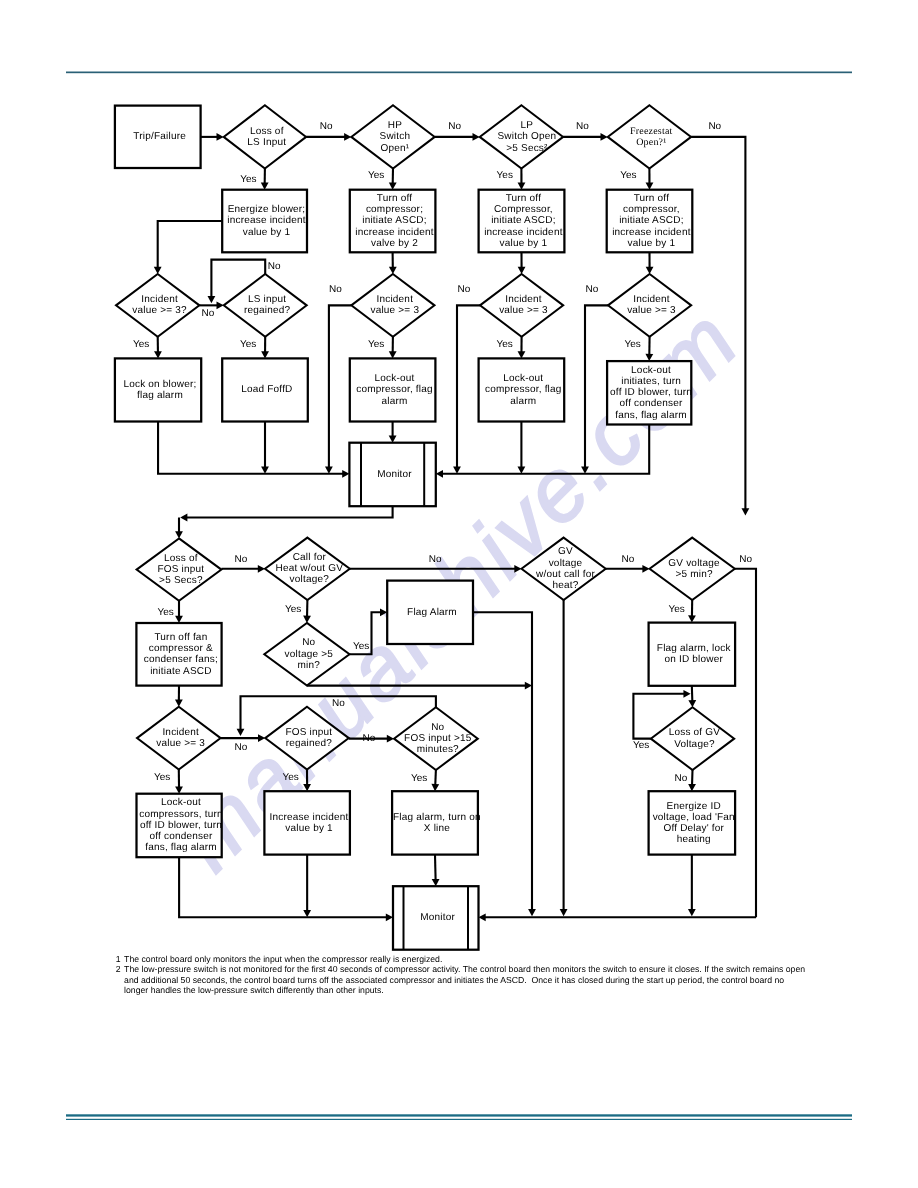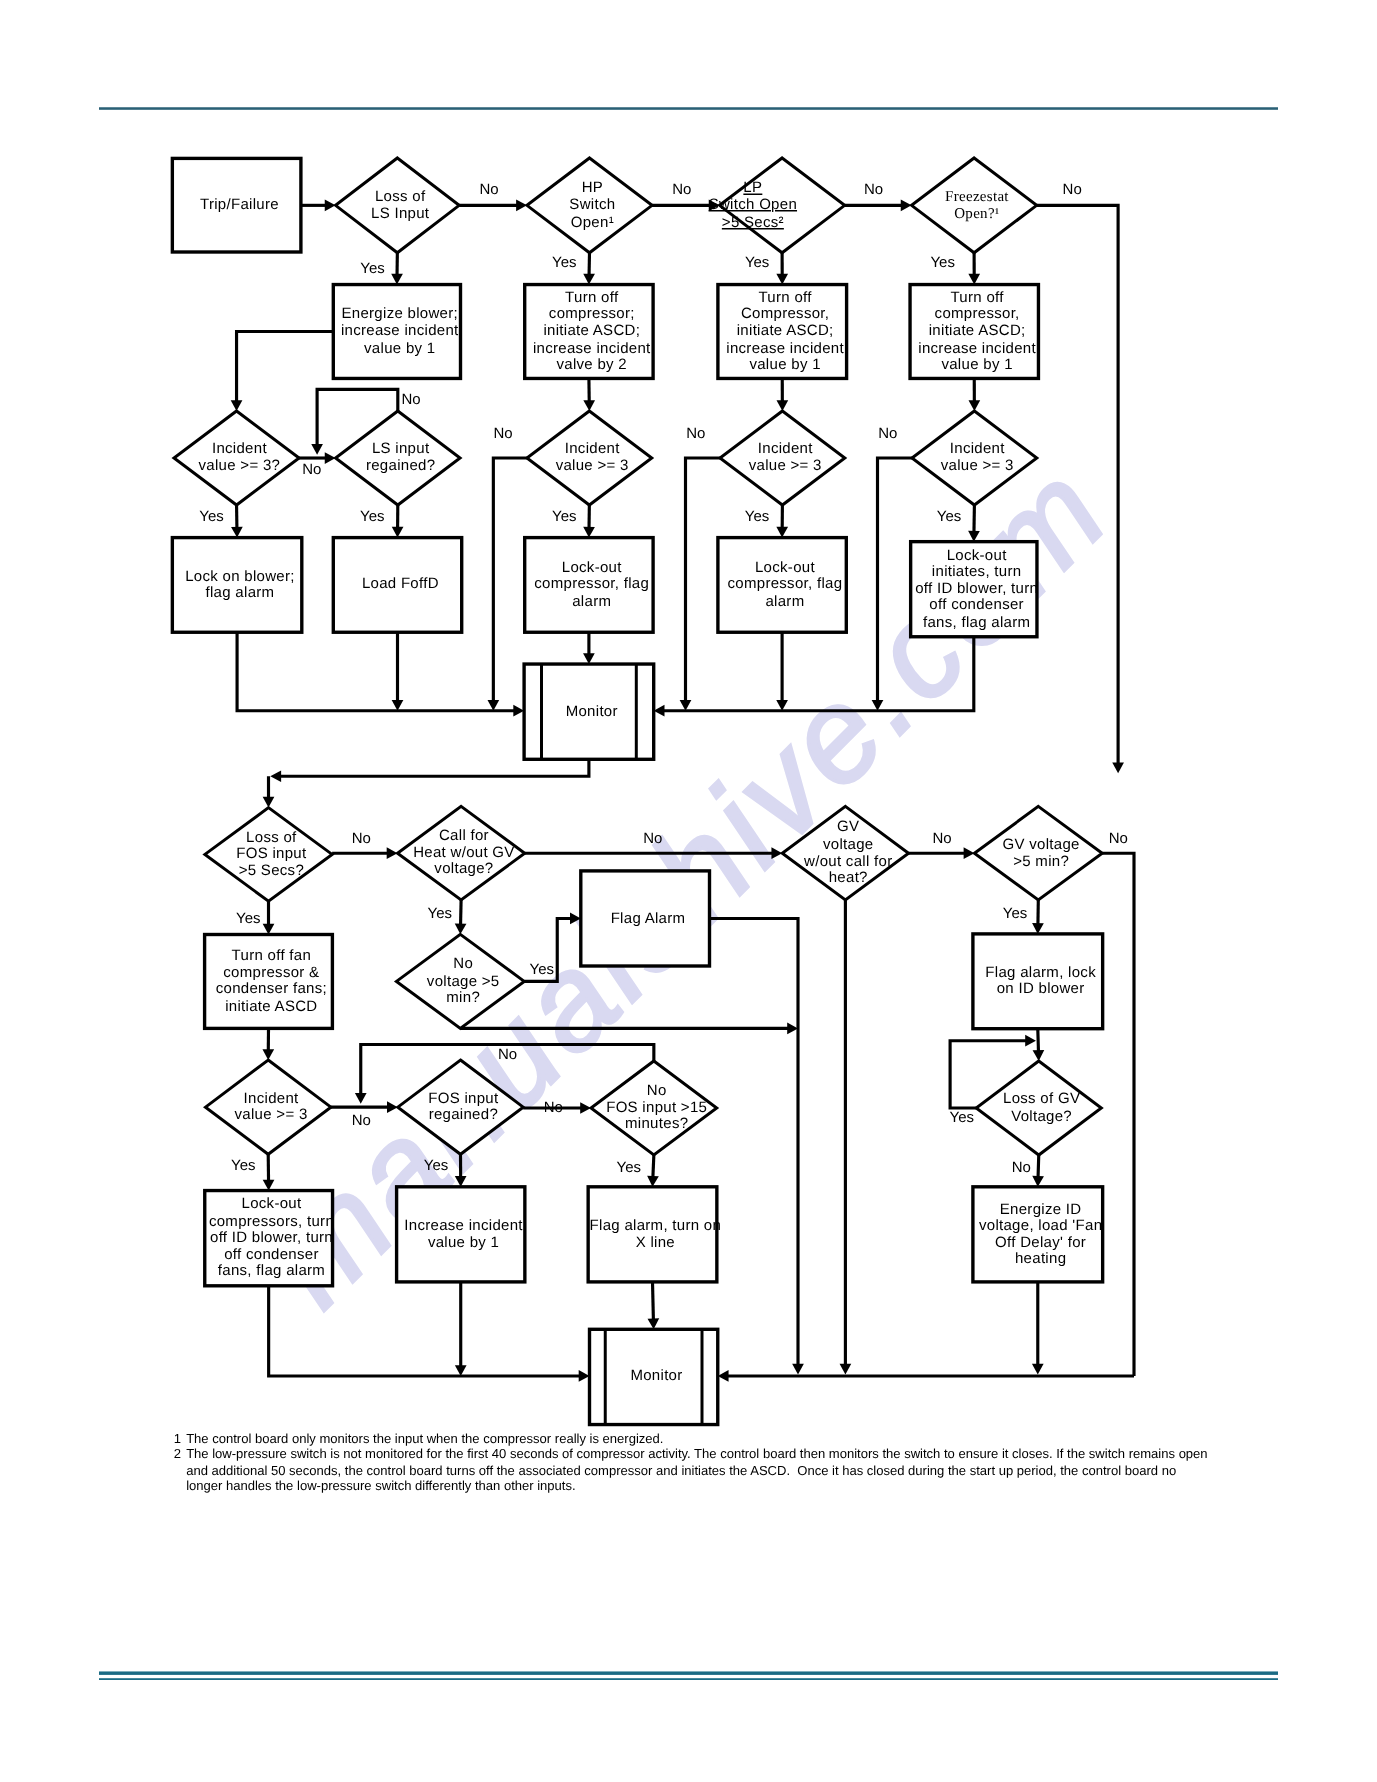--- a/index.html
+++ b/index.html
@@ -196,21 +196,21 @@
   <rect class="bx" x="648.60" y="791.20" width="86.50" height="63.40"></rect>
   <rect class="bx" x="393.00" y="886.20" width="85.50" height="63.50"></rect>
   <line class="bxi" x1="403.50" y1="886.20" x2="403.50" y2="949.70"></line>
   <line class="bxi" x1="468.00" y1="886.20" x2="468.00" y2="949.70"></line>
 </g>
   </svg>
 
 <div class="nt" style="left:79.75px;top:131.20px;"><span>Trip/Failure</span></div>
 <div class="nt" style="left:186.90px;top:125.70px;"><span>Loss of</span><span>LS Input</span></div>
 <div class="nt" style="left:315.00px;top:120.10px;"><span>HP</span><span>Switch</span><span>Open¹</span></div>
-<div class="nt" style="left:422px;top:120.10px;text-decoration:underline;"><span>LP</span><span>Switch Open</span><span>&gt;5 Secs²</span></div>
+<div class="nt" style="left:447px;top:120.10px;"><span>LP</span><span>Switch Open</span><span>&gt;5 Secs²</span></div>
 <div class="nt" style="left:571.40px;top:125.70px;font-family:Liberation Serif, serif;"><span>Freezestat</span><span>Open?¹</span></div>
 <div class="nt" style="left:186.60px;top:204.20px;"><span>Energize blower;</span><span>increase incident</span><span>value by 1</span></div>
 <div class="nt" style="left:314.60px;top:193.00px;"><span>Turn off</span><span>compressor;</span><span>initiate ASCD;</span><span>increase incident</span><span>valve by 2</span></div>
 <div class="nt" style="left:443.50px;top:193.00px;"><span>Turn off</span><span>Compressor,</span><span>initiate ASCD;</span><span>increase incident</span><span>value by 1</span></div>
 <div class="nt" style="left:571.50px;top:193.00px;"><span>Turn off</span><span>compressor,</span><span>initiate ASCD;</span><span>increase incident</span><span>value by 1</span></div>
 <div class="nt" style="left:79.70px;top:294.15px;"><span>Incident</span><span>value &gt;= 3?</span></div>
 <div class="nt" style="left:187.20px;top:294.15px;"><span>LS input</span><span>regained?</span></div>
 <div class="nt" style="left:314.90px;top:294.15px;"><span>Incident</span><span>value &gt;= 3</span></div>
 <div class="nt" style="left:443.60px;top:294.15px;"><span>Incident</span><span>value &gt;= 3</span></div>
 <div class="nt" style="left:571.60px;top:294.15px;"><span>Incident</span><span>value &gt;= 3</span></div>

